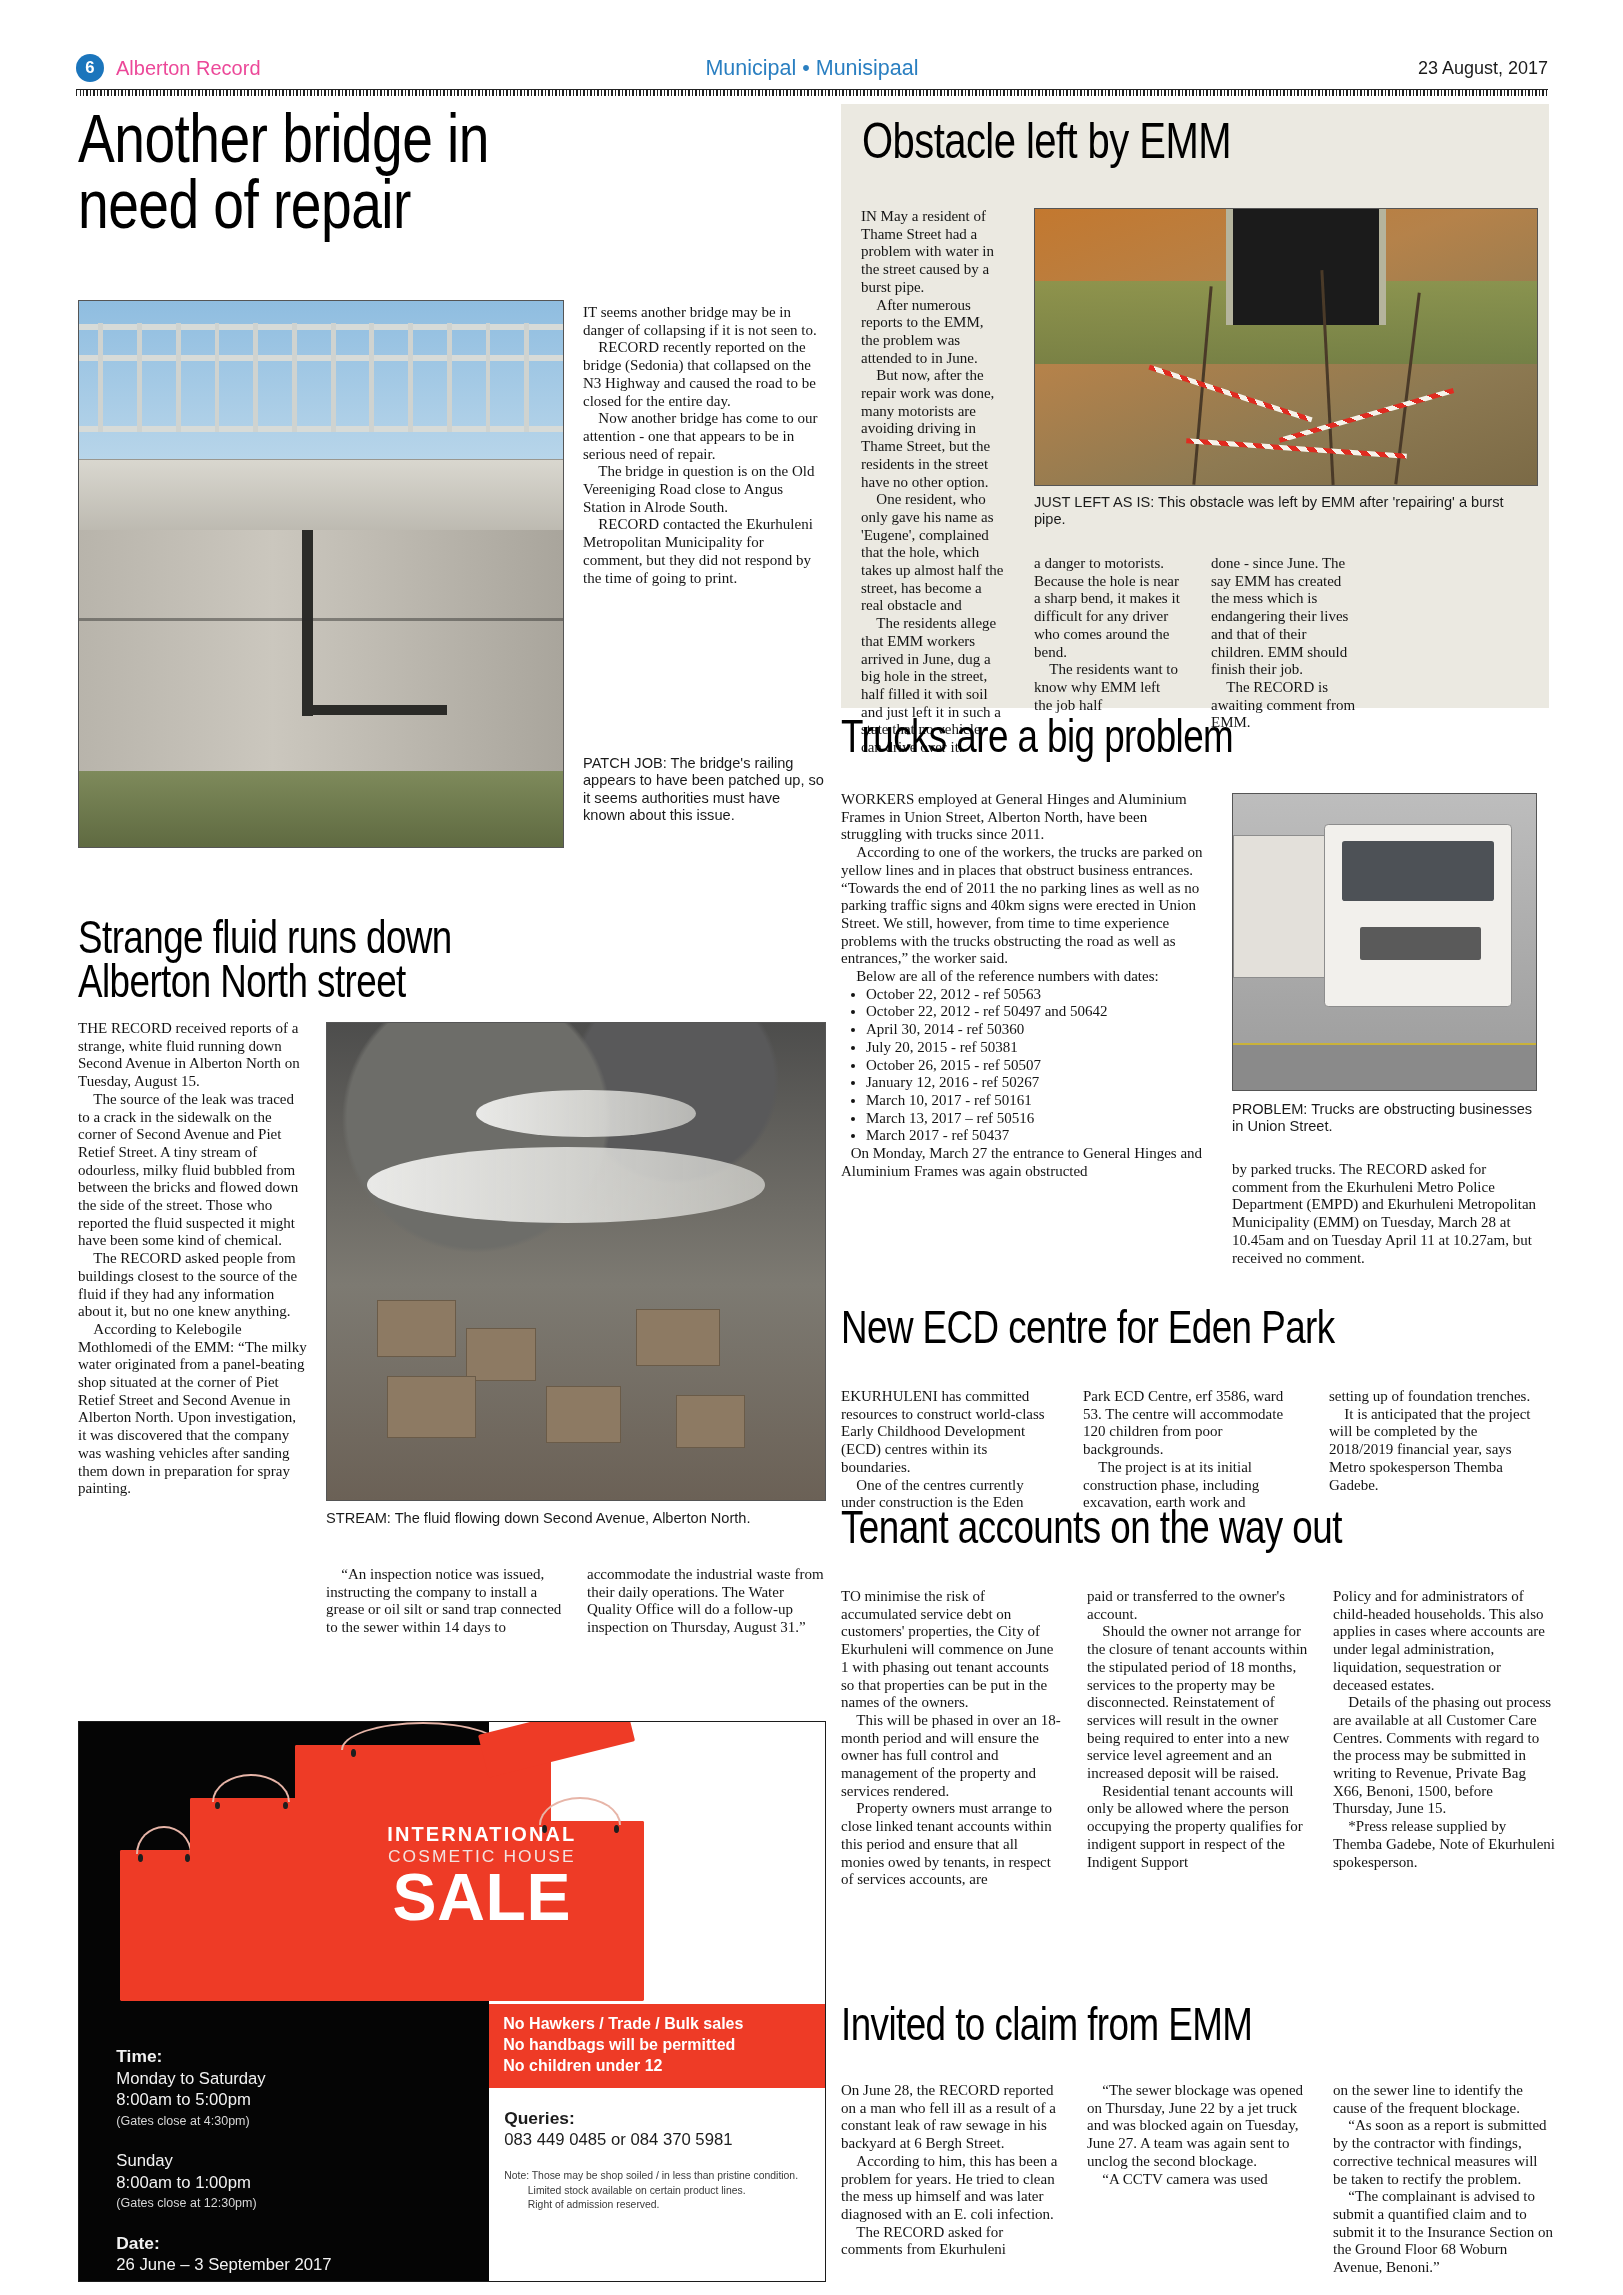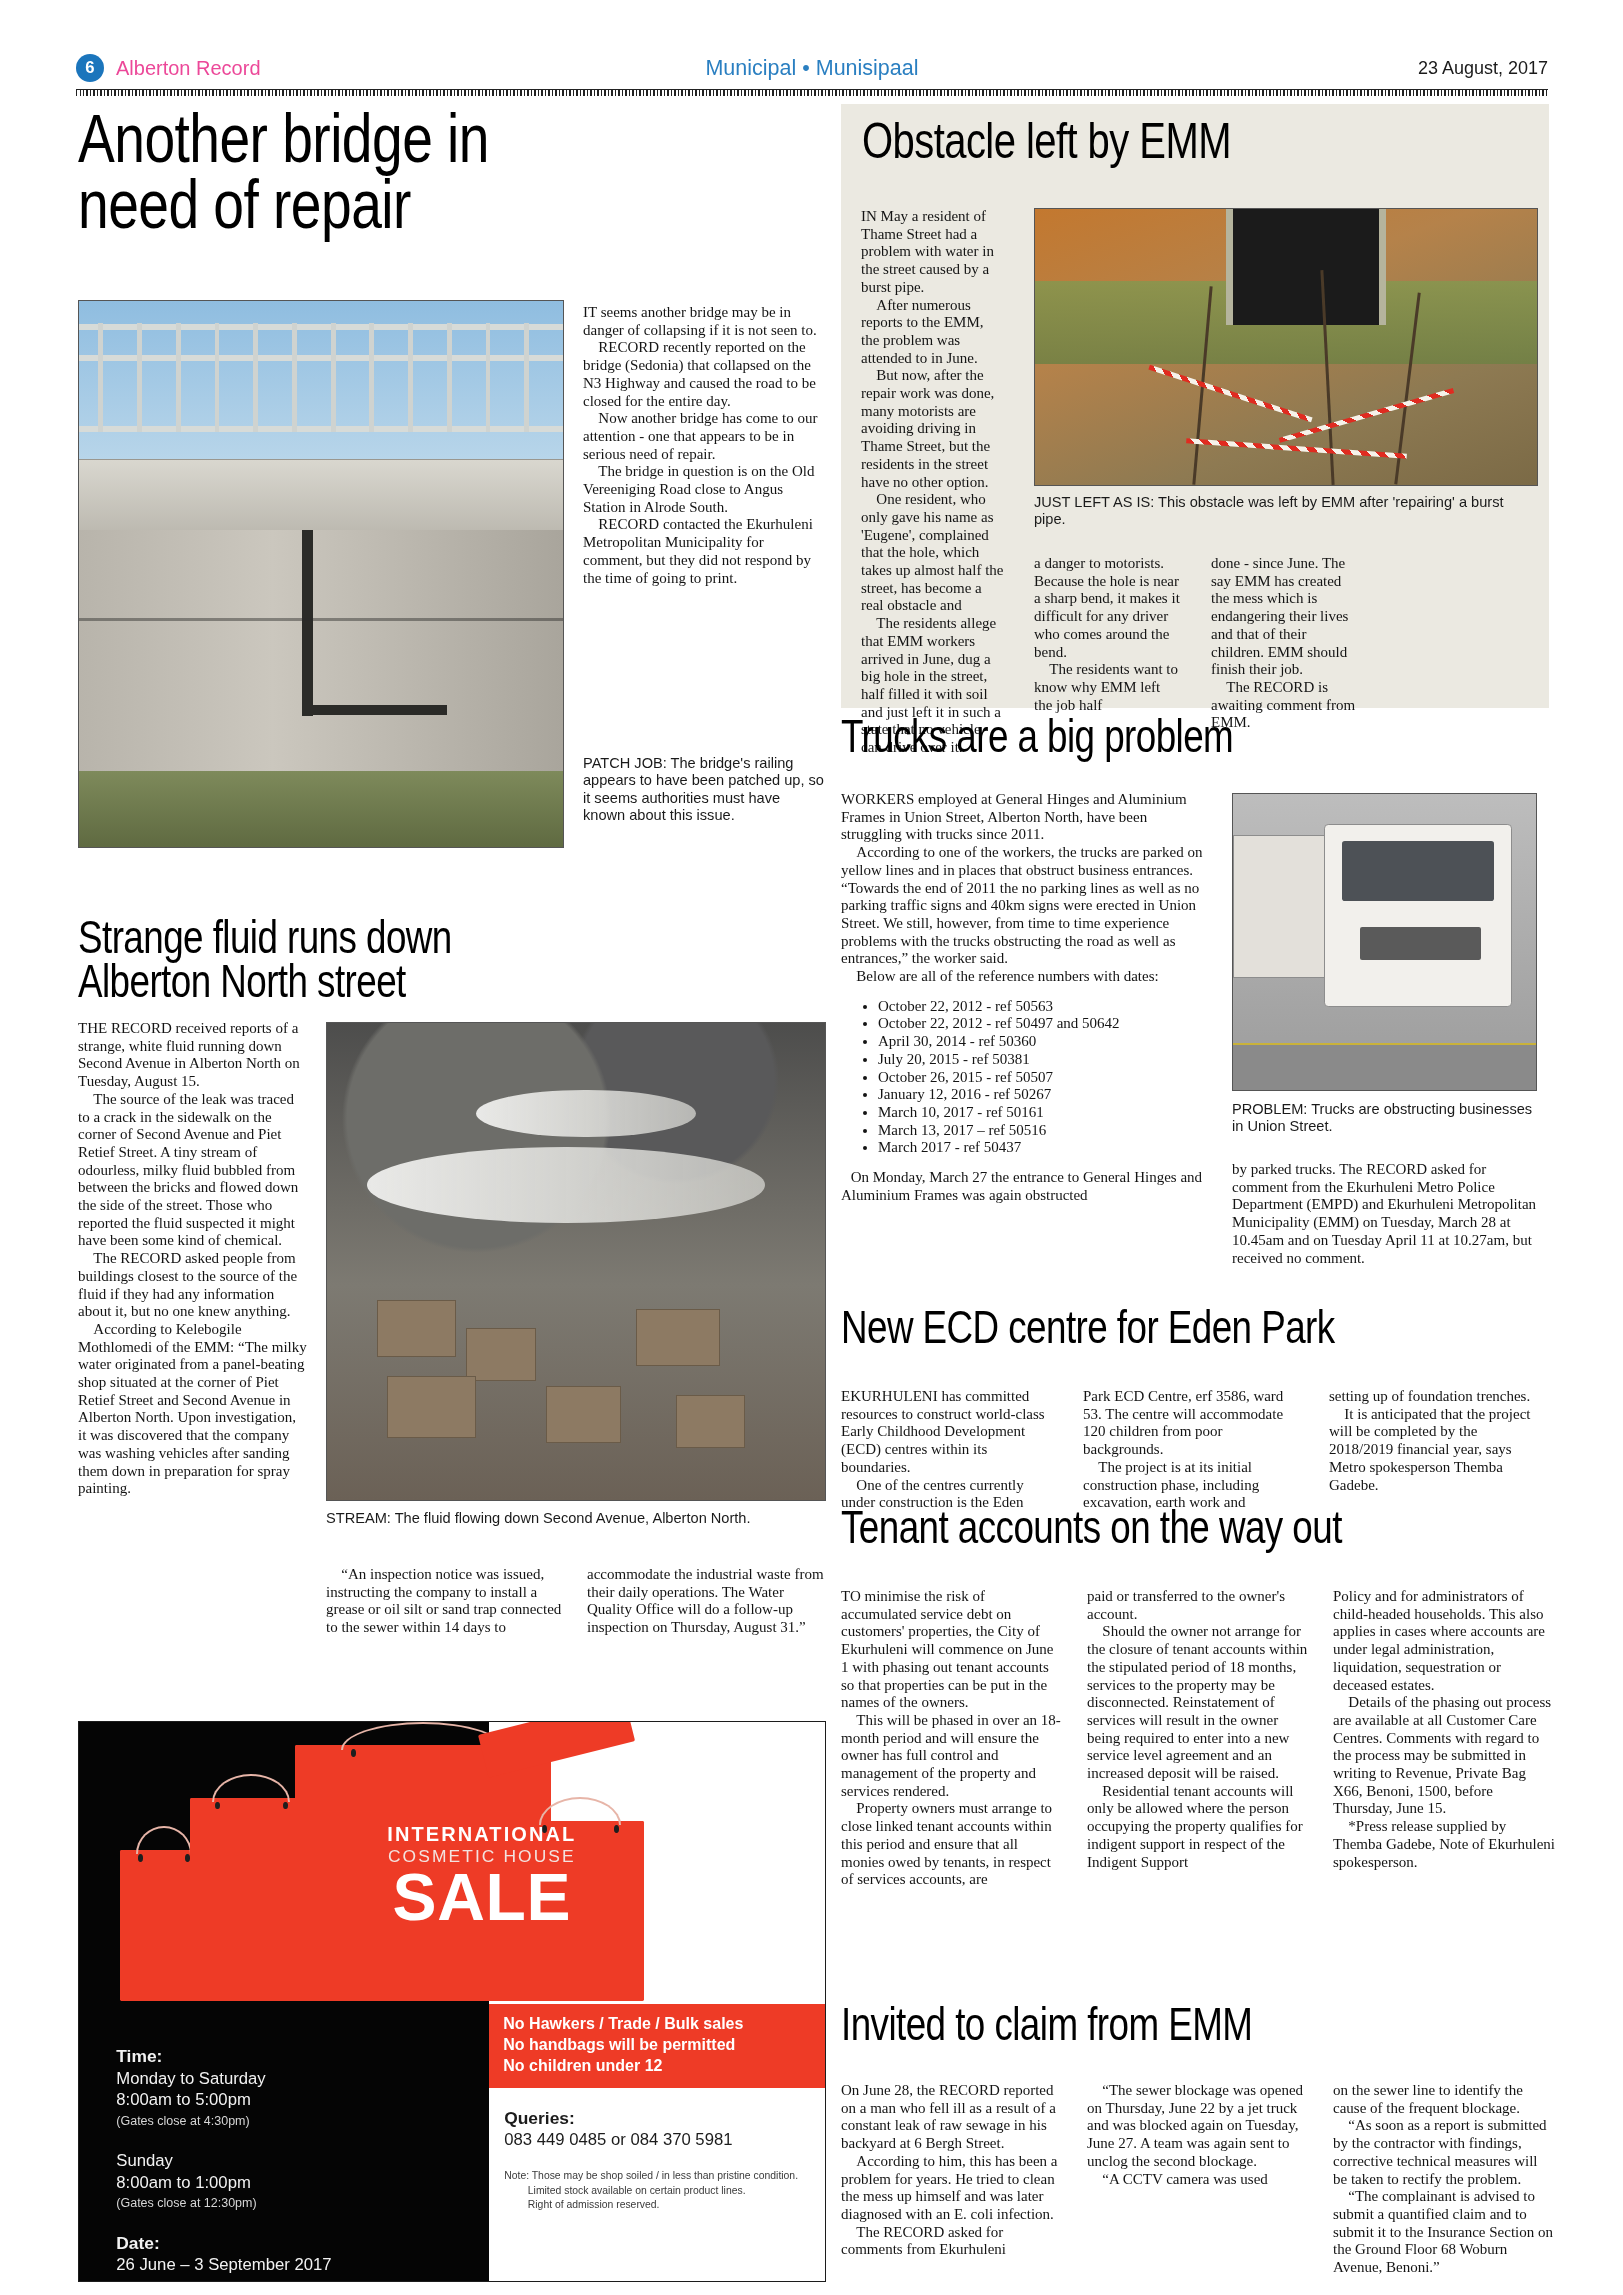--- a/index.html
+++ b/index.html
@@ -281,21 +281,21 @@
   <p class="noindent">done - since June. The say EMM has created the mess which is endangering their lives and that of their children. EMM should finish their job.</p>
   <p>The RECORD is awaiting comment from EMM.</p>
 </div>
 
 <div id="a3-head" class="hl">Trucks are a big problem</div>
 
 <div id="a3-c1" class="body-col">
   <p class="noindent">WORKERS employed at General Hinges and Aluminium Frames in Union Street, Alberton North, have been struggling with trucks since 2011.</p>
   <p>According to one of the workers, the trucks are parked on yellow lines and in places that obstruct business entrances. “Towards the end of 2011 the no parking lines as well as no parking traffic signs and 40km signs were erected in Union Street. We still, however, from time to time experience problems with the trucks obstructing the road as well as entrances,” the worker said.</p>
   <p>Below are all of the reference numbers with dates:</p>
-  <ul style="margin:12px;padding-left:25px;list-style:disc;">
+  <ul style="margin:0;padding-left:25px;list-style:disc;">
     <li>October 22, 2012 - ref 50563</li>
     <li>October 22, 2012 - ref 50497 and 50642</li>
     <li>April 30, 2014 - ref 50360</li>
     <li>July 20, 2015 - ref 50381</li>
     <li>October 26, 2015 - ref 50507</li>
     <li>January 12, 2016 - ref 50267</li>
     <li>March 10, 2017 - ref 50161</li>
     <li>March 13, 2017 – ref 50516</li>
     <li>March 2017 - ref 50437</li>
   </ul>

